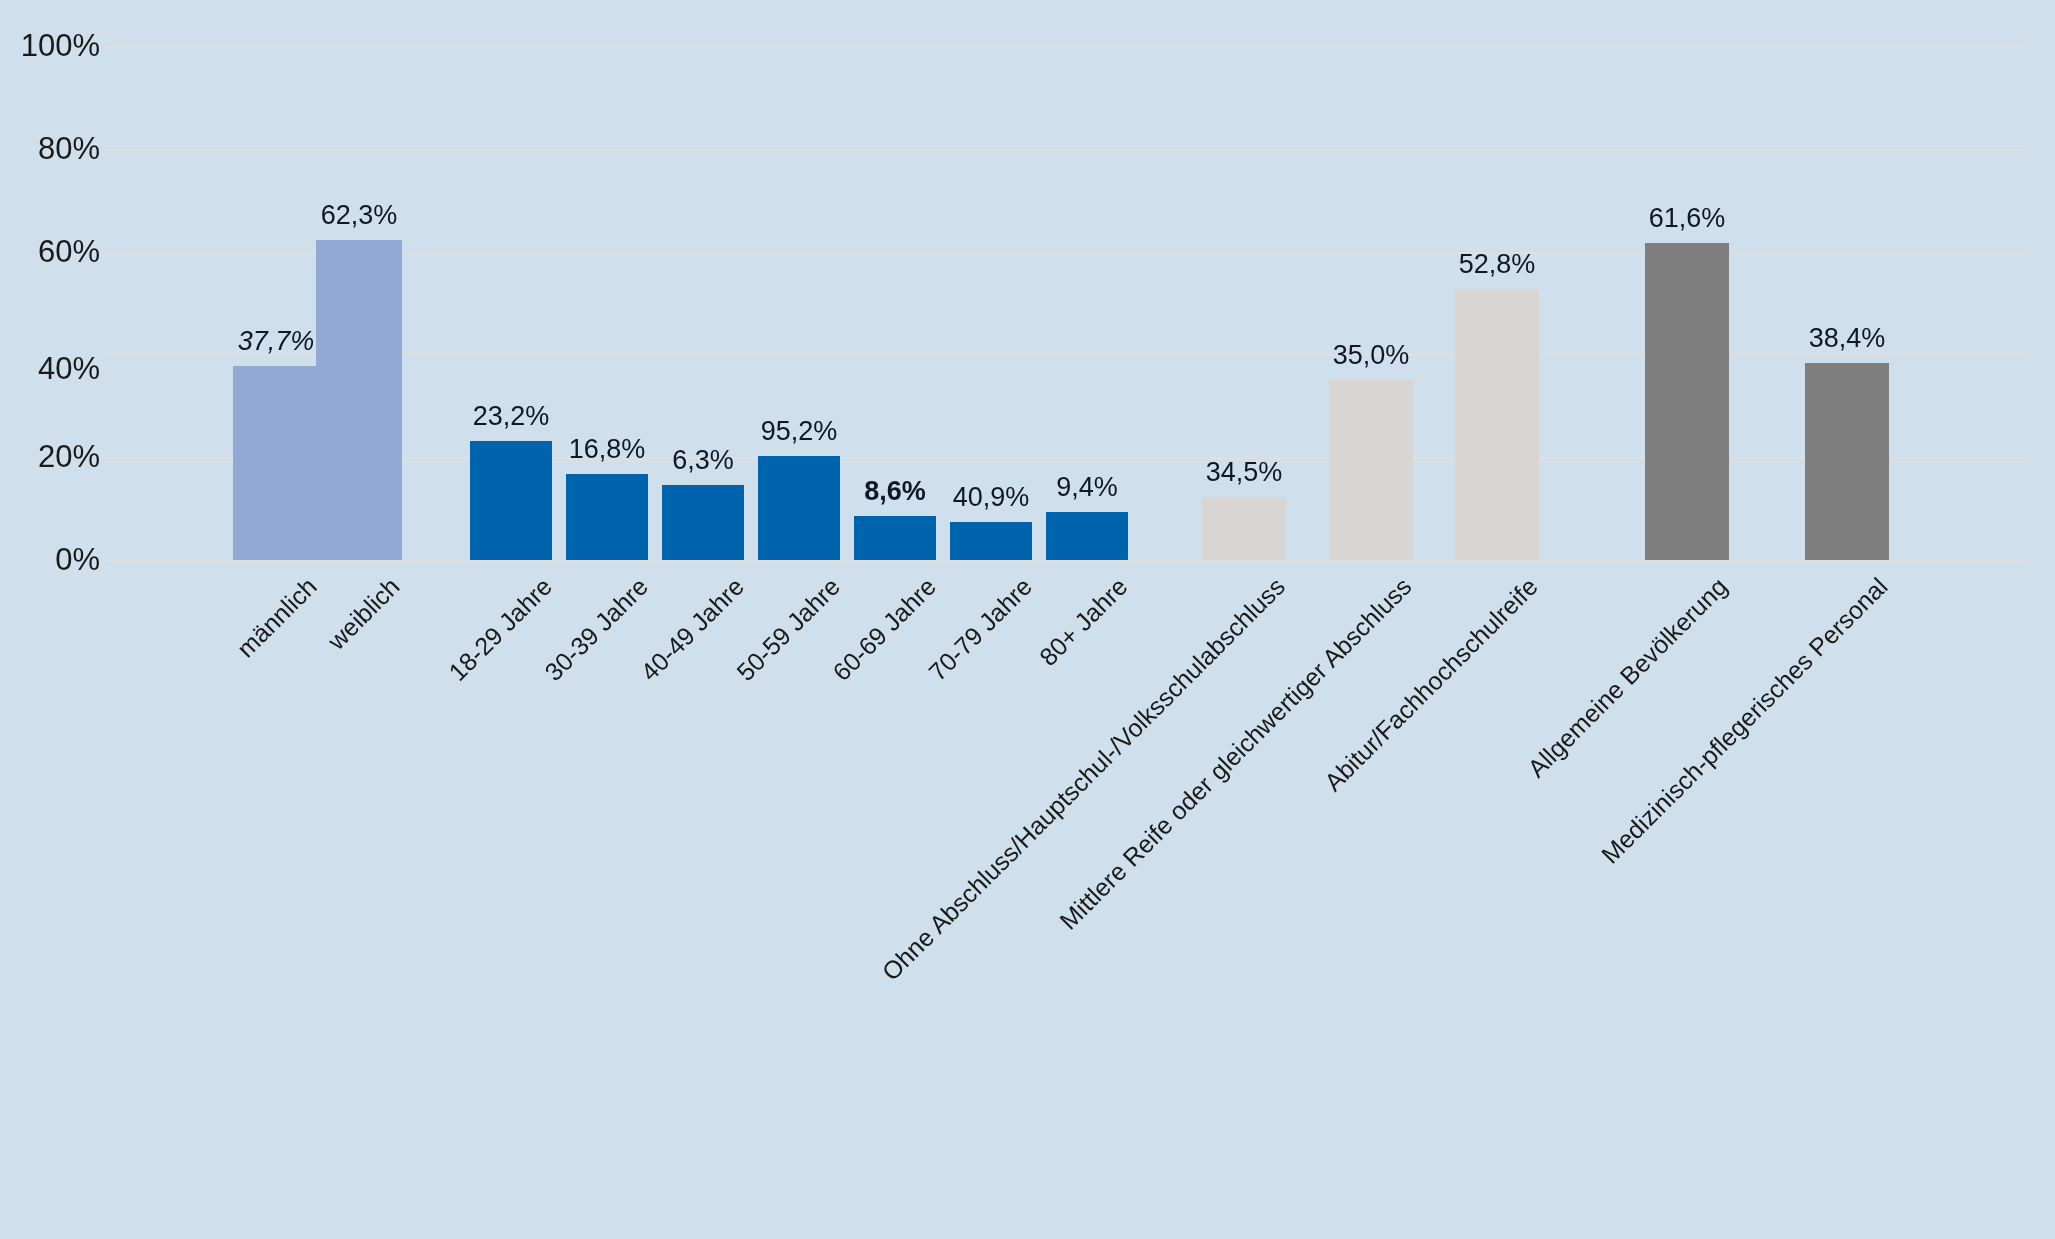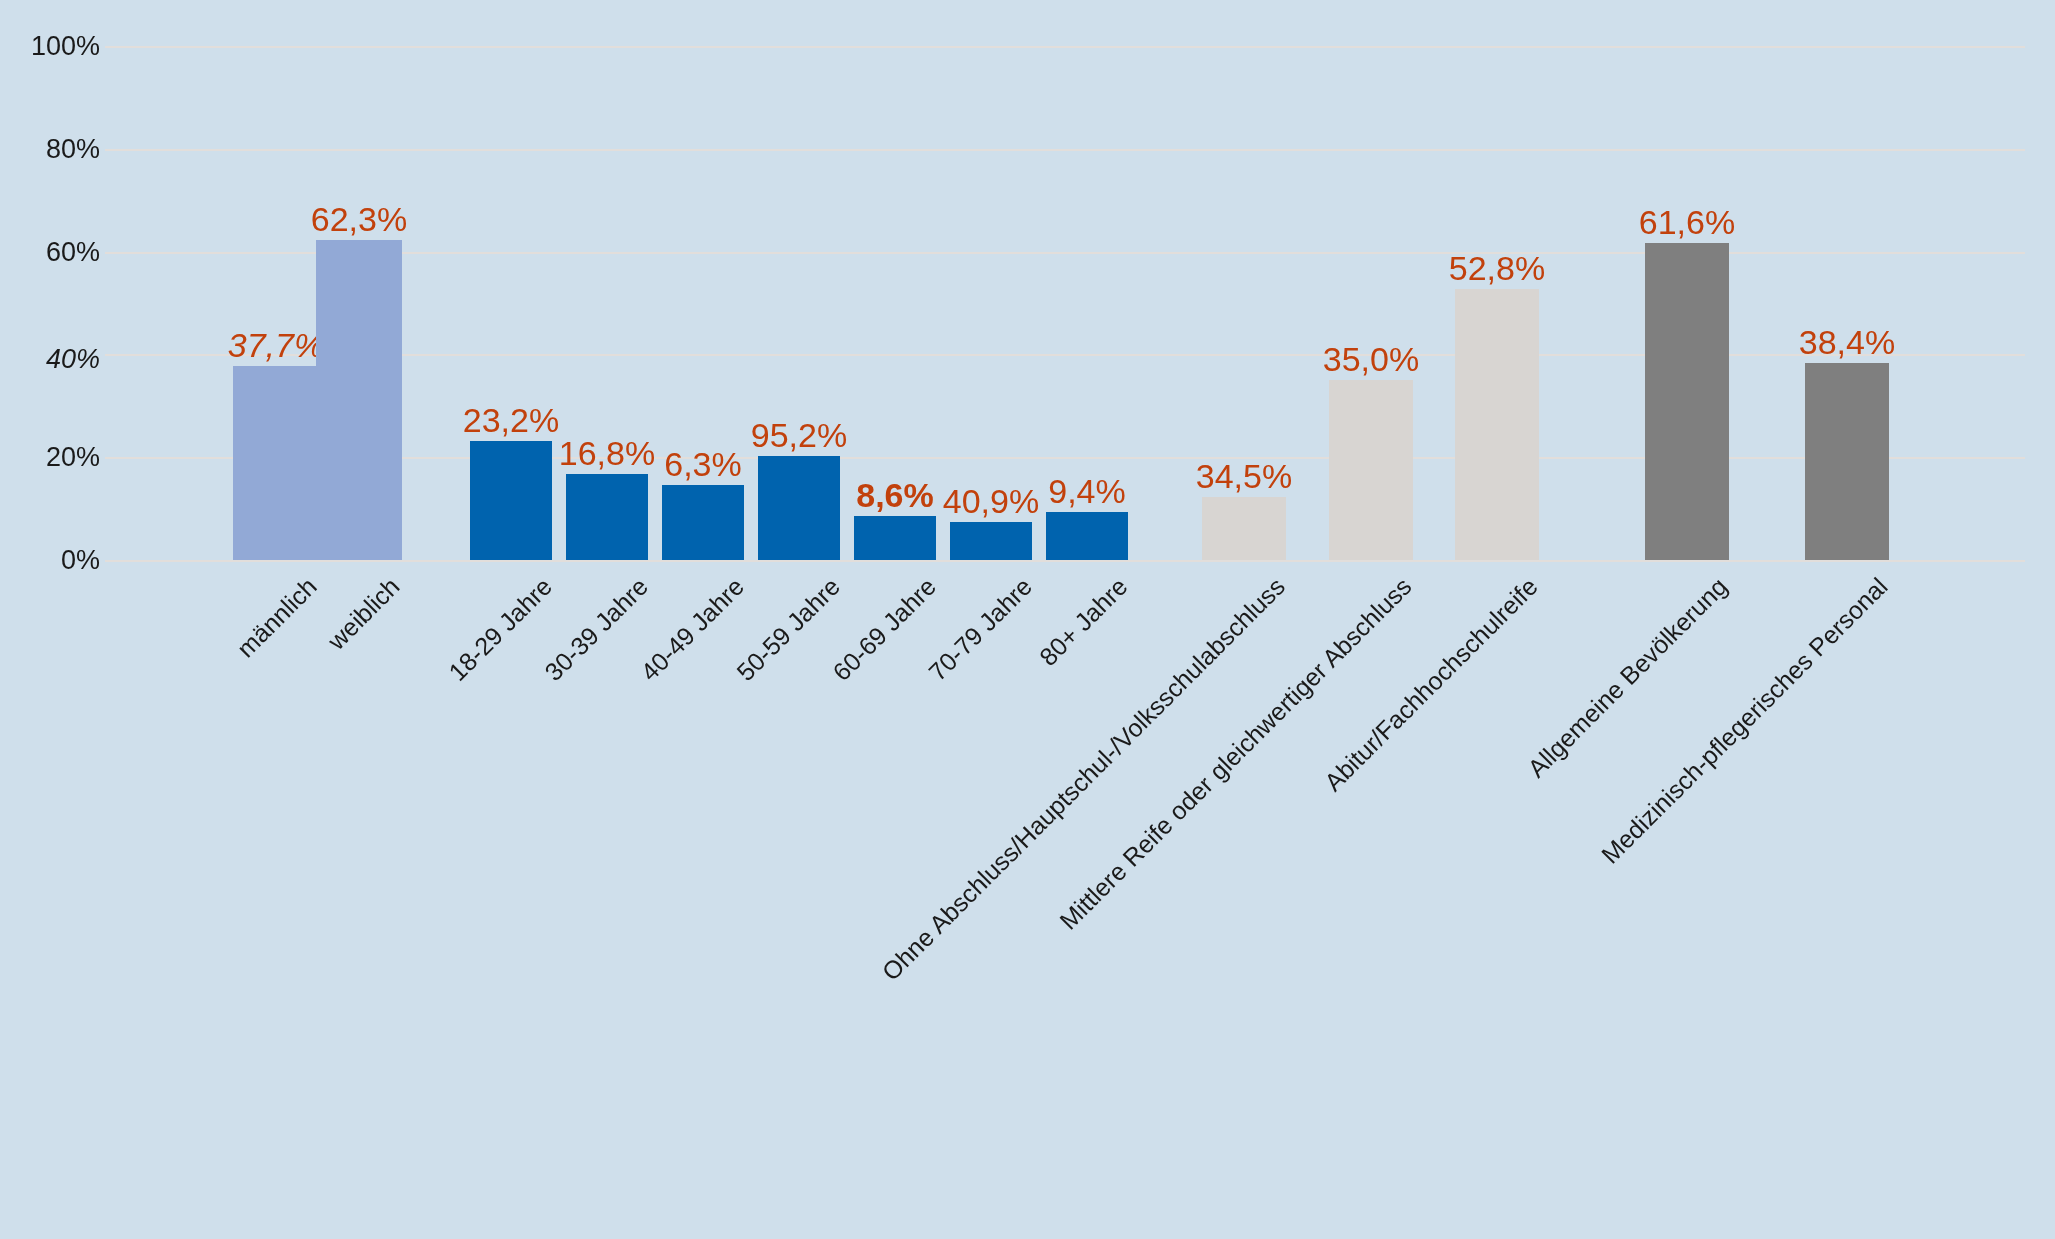--- a/index.html
+++ b/index.html
@@ -39,41 +39,41 @@
     width: 100%;
     height: 2px;
     background: #e2dedb;
   }
 
   .ytick {
     position: absolute;
     right: 0;
     width: 96px;
     text-align: right;
-    font-size: 27px;
+    font-size: 31px;
     color: #1a1a1a;
     transform: translateY(-50%);
     white-space: nowrap;
   }
   #yaxis {
     position: absolute;
     left: 0px;
     top: 46px;
     width: 100px;
     height: 514px;
   }
 
   .bar {
     position: absolute;
     bottom: 0;
   }
   .bar-label {
     position: absolute;
-    font-size: 34px;
-    color: #c2410c;
+    font-size: 27px;
+    color: #0f172a;
     white-space: nowrap;
     text-align: center;
     transform: translateX(-50%);
   }
 
   .cat-label {
     position: absolute;
     font-size: 25px;
     color: #1a1a1a;
     white-space: nowrap;
@@ -94,21 +94,21 @@
   }
 </style>
 </head>
 <body>
 
 <div id="chart-root">
 
   <div id="yaxis">
       <div class="ytick" style="top: 514px;">0%</div>
       <div class="ytick" style="top: 411.2px;">20%</div>
-      <div class="ytick" style="top: 313px; font-style: italic;">40%</div>
+      <div class="ytick" style="top: 323px;">40%</div>
       <div class="ytick" style="top: 205.6px;">60%</div>
       <div class="ytick" style="top: 102.8px;">80%</div>
       <div class="ytick" style="top: 0px;">100%</div>
     </div>
 
   <div id="plot">
       <div class="gridline" style="top: 514px;"></div>
       <div class="gridline" style="top: 411.2px;"></div>
       <div class="gridline" style="top: 308.4px;"></div>
       <div class="gridline" style="top: 205.6px;"></div>

